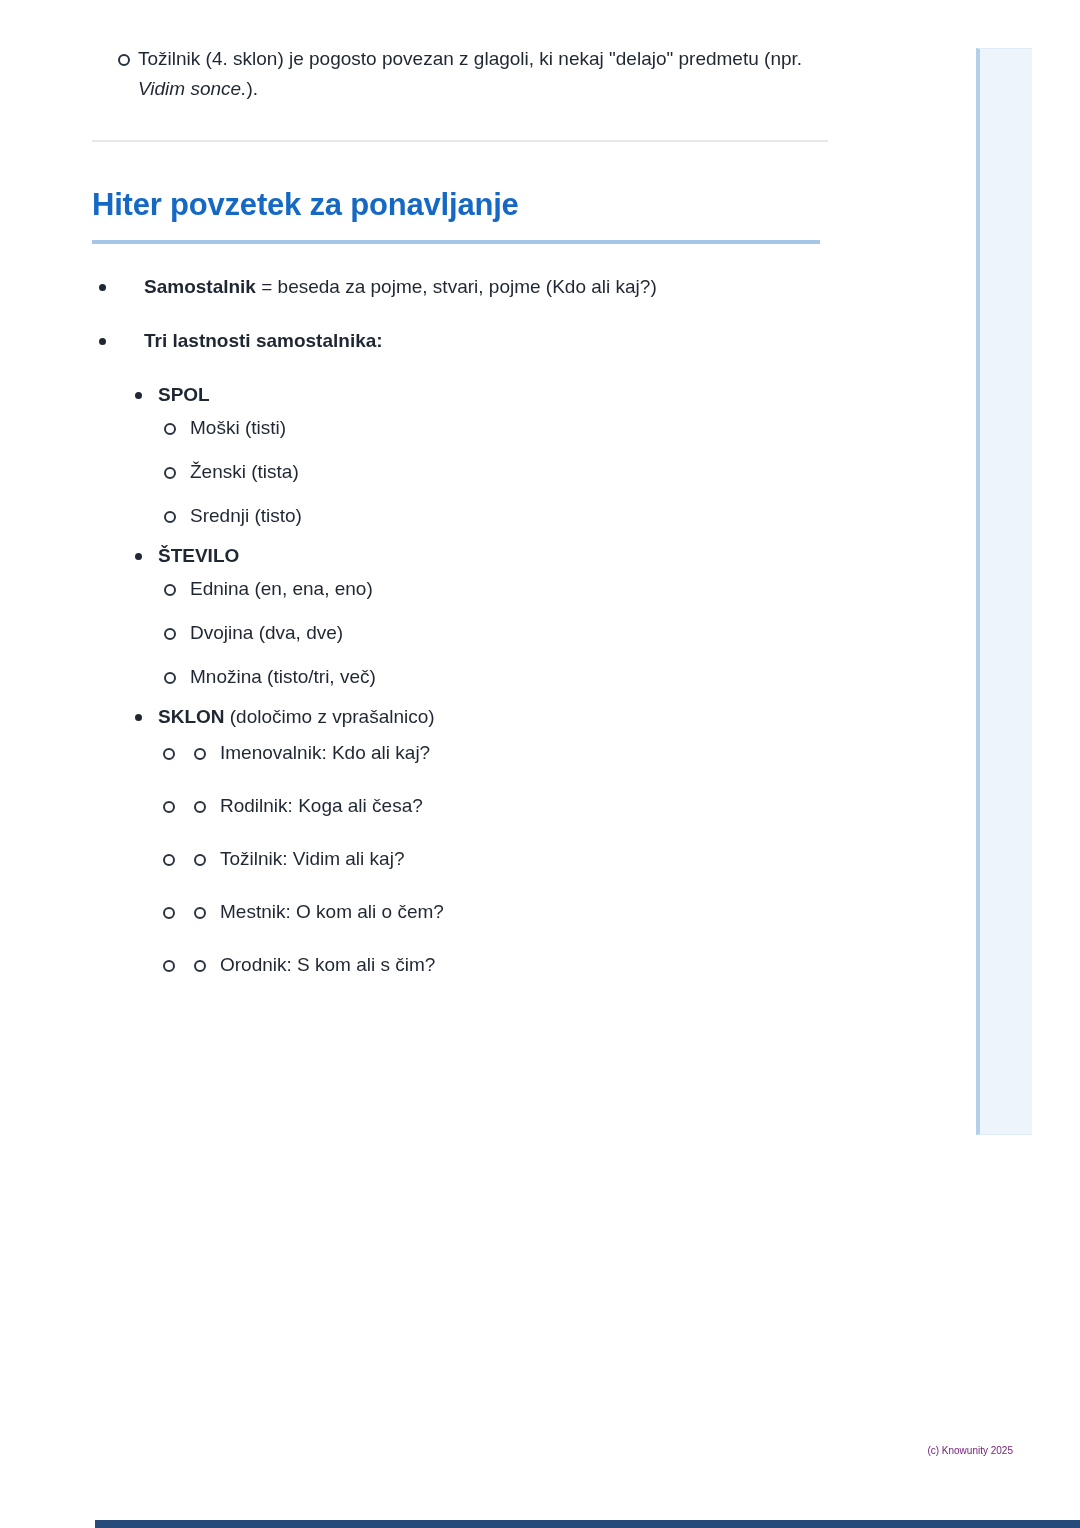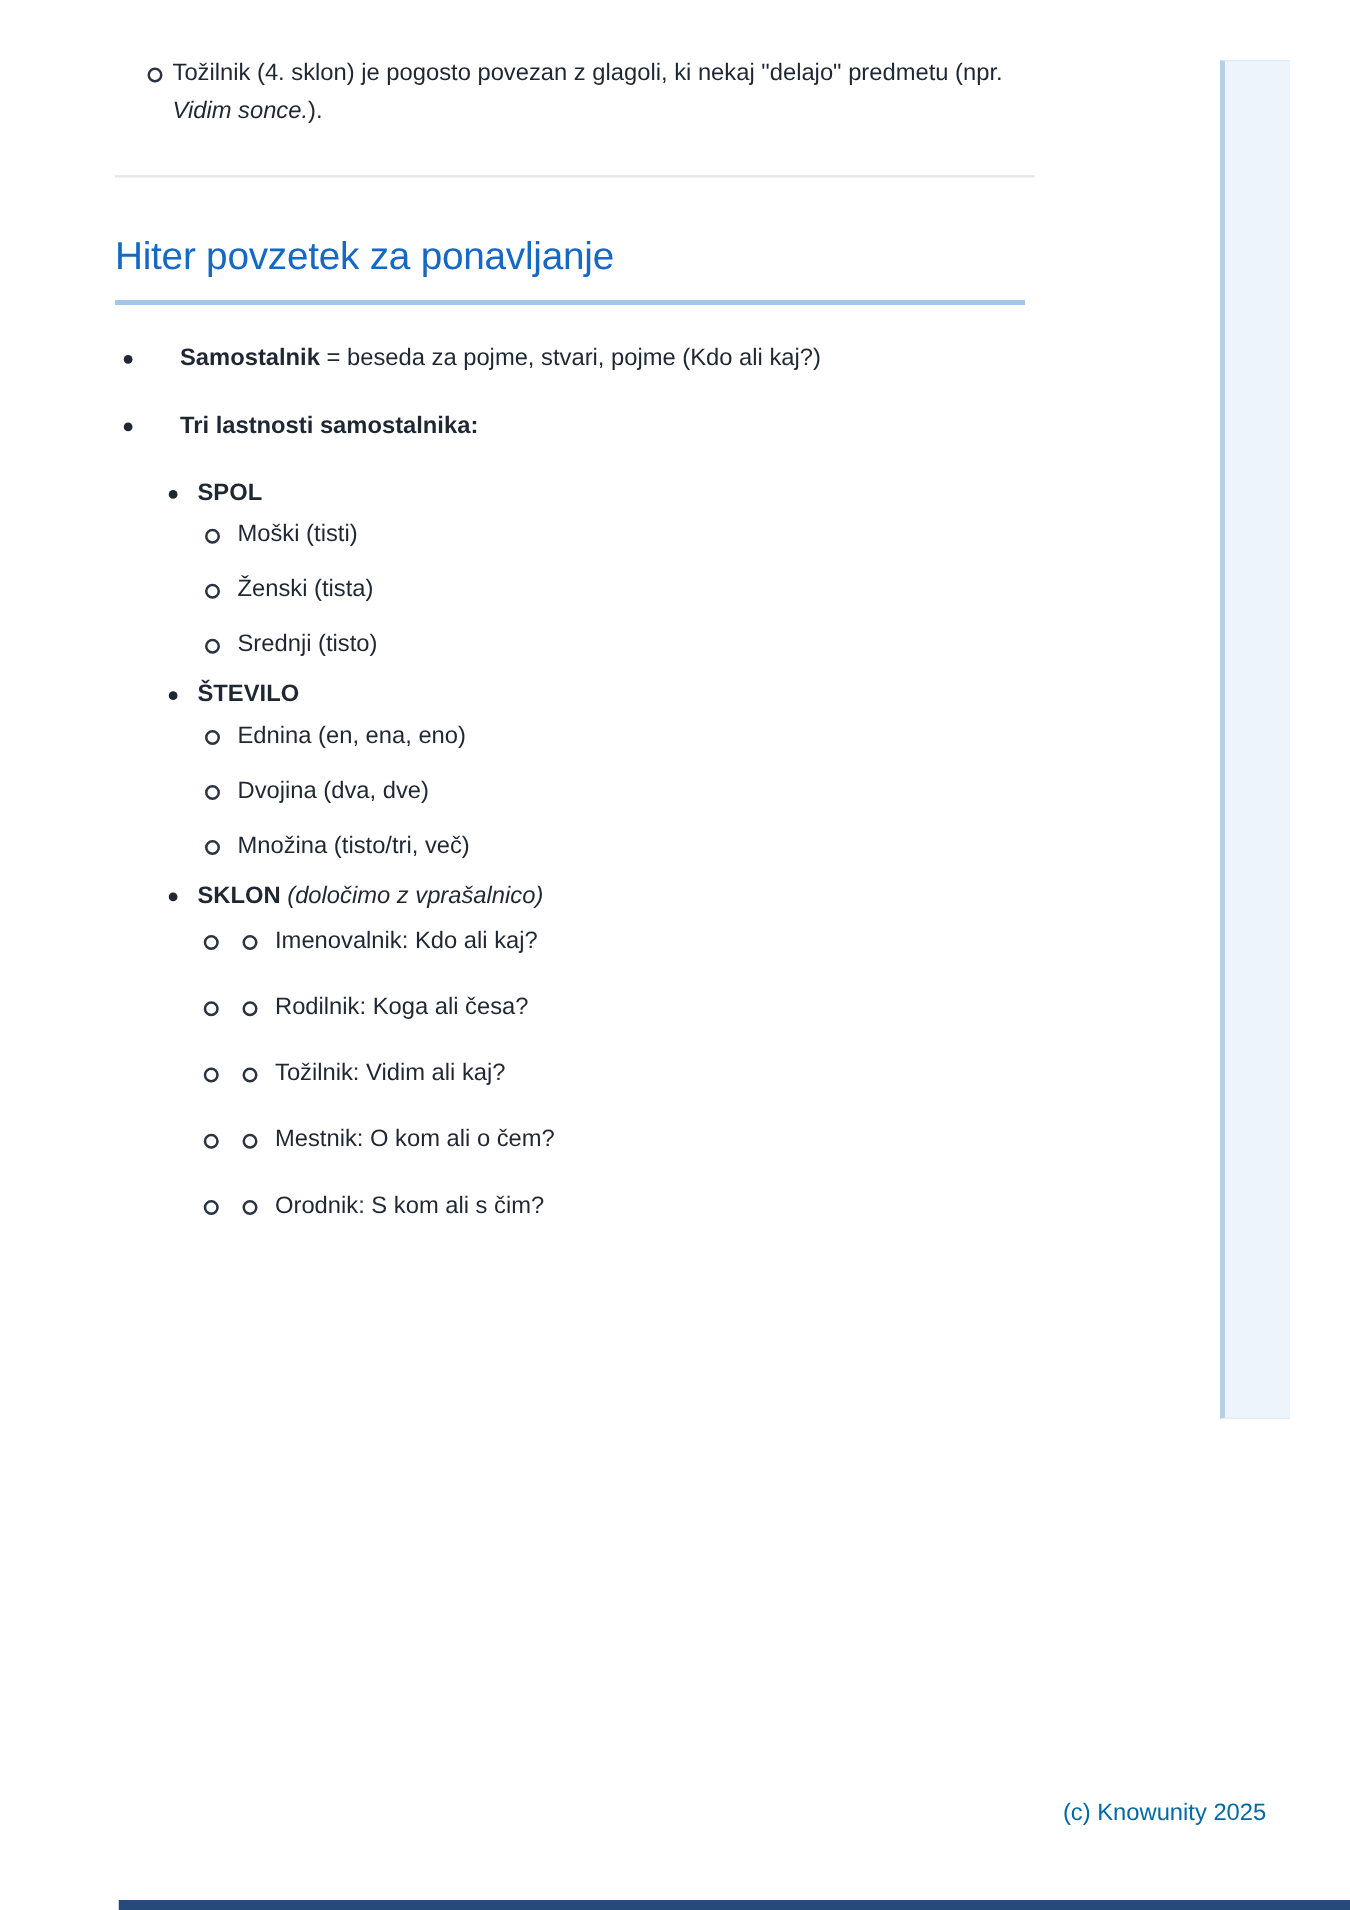--- a/index.html
+++ b/index.html
@@ -35,37 +35,37 @@
     border: none;
     border-top: 2px solid #e8e8e8;
     margin: 36px 0 0 0;
   }
 
   h1.heading {
     margin: 44px 0 0 0;
     padding: 0 0 16px 0;
     font-size: 31px;
     line-height: 38px;
-    font-weight: 400;
+    font-weight: 700;
     color: #1568c4;
     letter-spacing: -0.2px;
     border-bottom: 4px solid #a5c6e6;
     width: 728px;
     box-sizing: border-box;
   }
 
   .summary-list { margin-top: 28px; }
   .l1-item { padding-left: 24px; margin-bottom: 24px; }
   .l1-item > .disc { left: 7px; }
   .bold { font-weight: 700; margin-left: 28px; }
 
   .group { padding-left: 66px; margin-bottom: 10px; }
   .group > .disc { left: 43px; }
   .group-title { font-weight: 700; }
-  .group-title-suffix { font-weight: 400; font-style: italic; }
+  .group-title-suffix { font-weight: 400; }
 
   .sub { margin-top: 3px; }
   .sub li { padding-left: 32px; margin-bottom: 14px; }
   .sub li:last-child { margin-bottom: 0; }
   .sub .ring { left: 6px; }
 
   .sub-sklon { margin-top: 6px; }
   .sub-sklon li { padding-left: 62px; margin-bottom: 23px; }
   .sub-sklon .ring-a { left: 5px; }
   .sub-sklon .ring-b { left: 36px; }
@@ -79,23 +79,23 @@
     background: #edf4fb;
     border-left: 4px solid #b4cfe9;
     border-top: 1px solid #dfecf8;
     border-bottom: 1px solid #dfecf8;
   }
 
   .footer {
     position: absolute;
     right: 67px;
     top: 1441px;
-    font-size: 19px;
+    font-size: 10px;
     line-height: 20px;
-    color: #0369a1;
+    color: #701a75;
   }
 
   .bottom-bar {
     position: absolute;
     left: 95px;
     right: 0;
     bottom: 0;
     height: 8px;
     background: #264a7a;
   }

